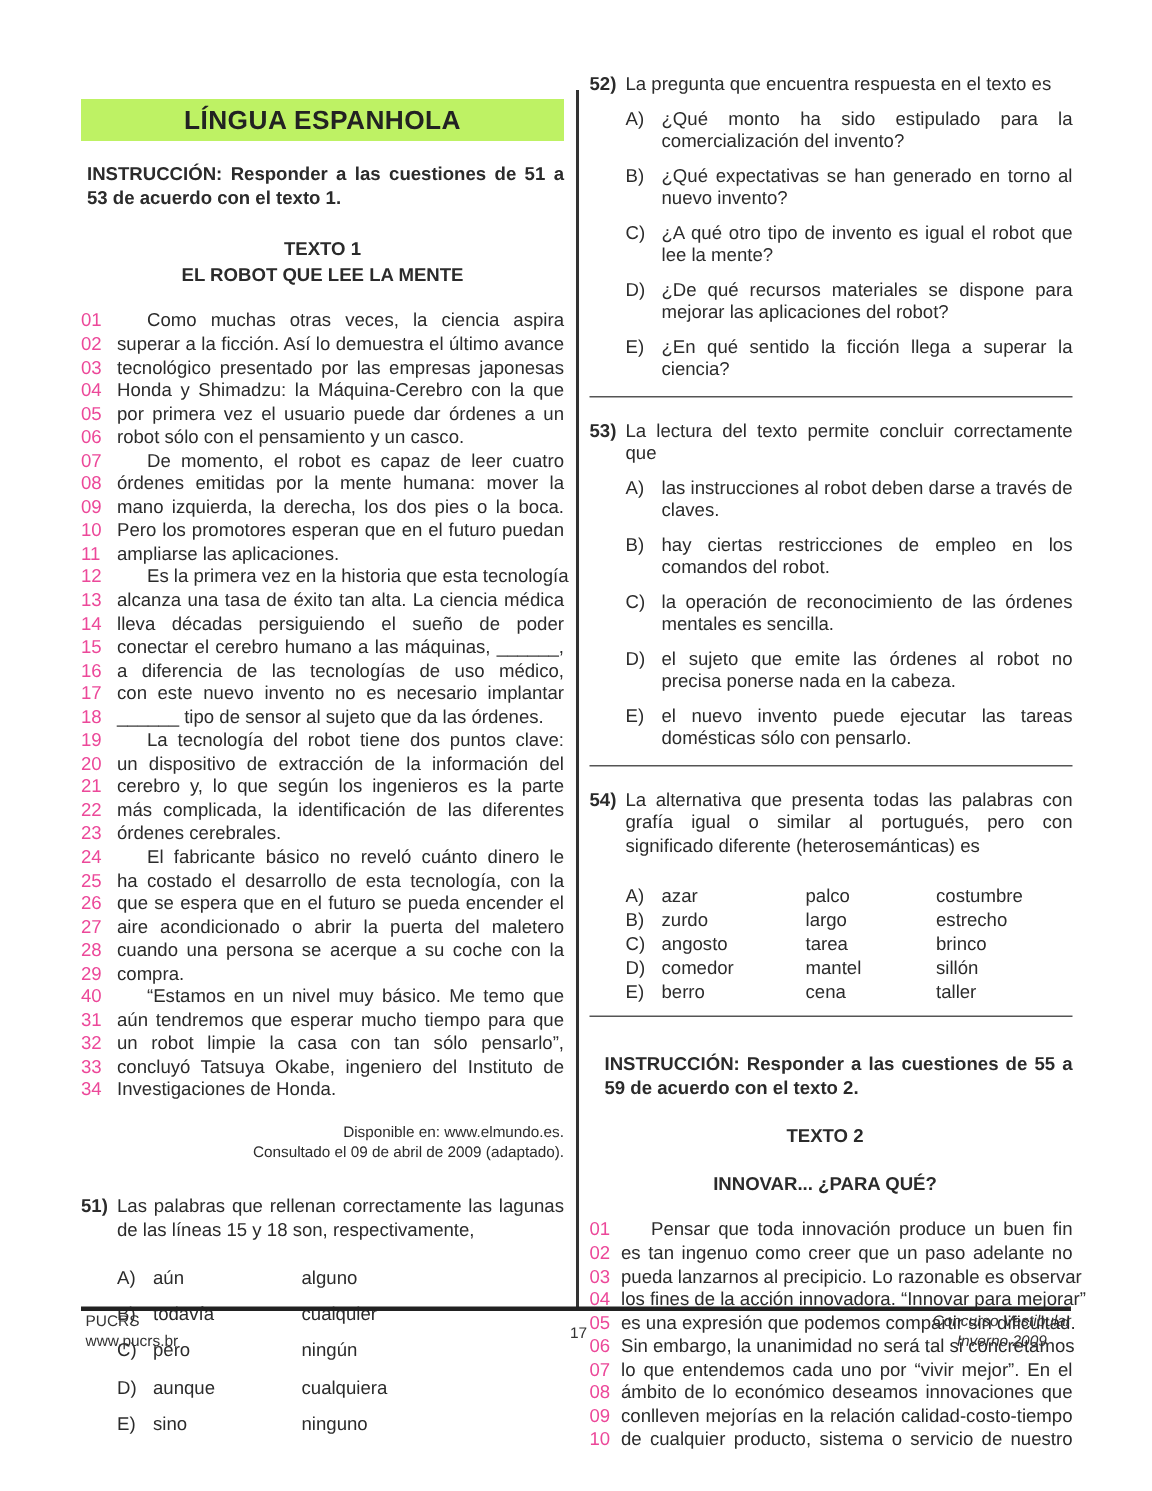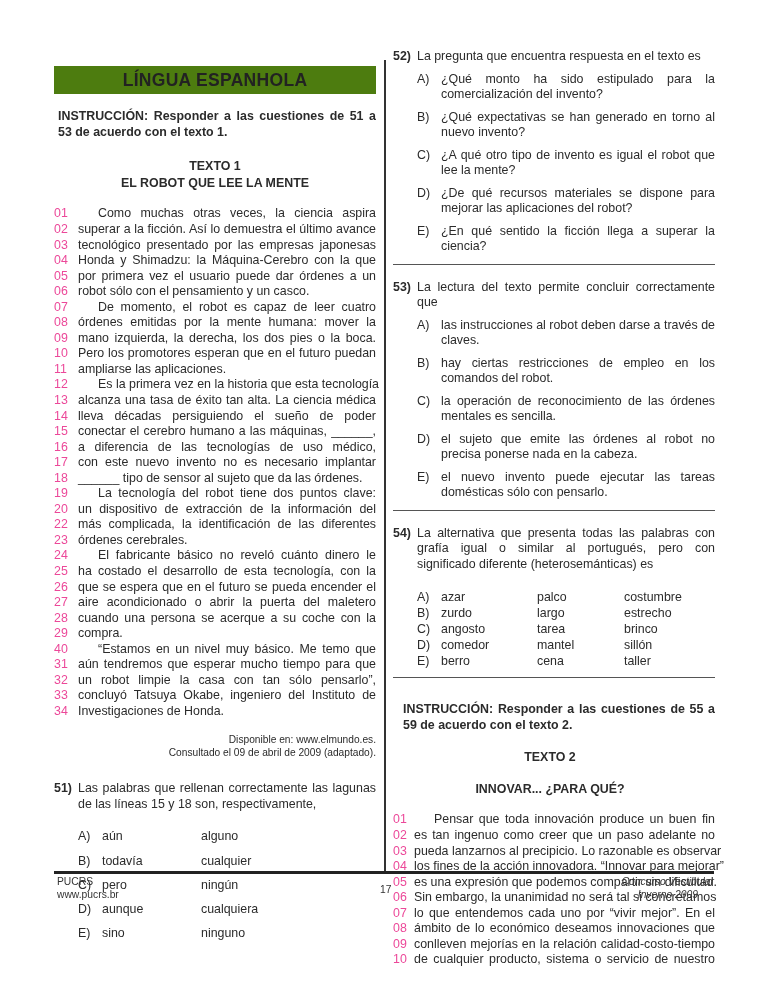--- a/index.html
+++ b/index.html
@@ -10,21 +10,21 @@
       color: #2b2b2b;
       font-size: 12.4px;
       line-height: 15.2px;
       overflow: hidden;
     }
     .col-left { position: absolute; left: 54px; top: 66px; width: 322px; }
     .col-right { position: absolute; left: 385px; top: 52px; width: 330px; }
     .vline { position: absolute; left: 384px; top: 60px; width: 1.5px; height: 812px; background: #333; }
 
     .section-title {
-      background: #4d7c0f;
+      background: #bef264;
       height: 28px;
       font-weight: bold;
       font-size: 17.5px;
       line-height: 28px;
       text-align: center;
       letter-spacing: 0.3px;
       color: #222;
     }
     .instr {
       font-weight: bold;
@@ -172,20 +172,24 @@
       </div>
       <div class="line">
         <span class="ln">19</span>
         <span class="lt indent">La tecnología del robot tiene dos puntos clave:</span>
       </div>
       <div class="line">
         <span class="ln">20</span>
         <span class="lt">un dispositivo de extracción de la información del</span>
       </div>
       <div class="line">
+        <span class="ln">21</span>
+        <span class="lt">cerebro y, lo que según los ingenieros es la parte</span>
+      </div>
+      <div class="line">
         <span class="ln">22</span>
         <span class="lt">más complicada, la identificación de las diferentes</span>
       </div>
       <div class="line">
         <span class="ln">23</span>
         <span class="lt last">órdenes cerebrales.</span>
       </div>
       <div class="line">
         <span class="ln">24</span>
         <span class="lt indent">El fabricante básico no reveló cuánto dinero le</span>

